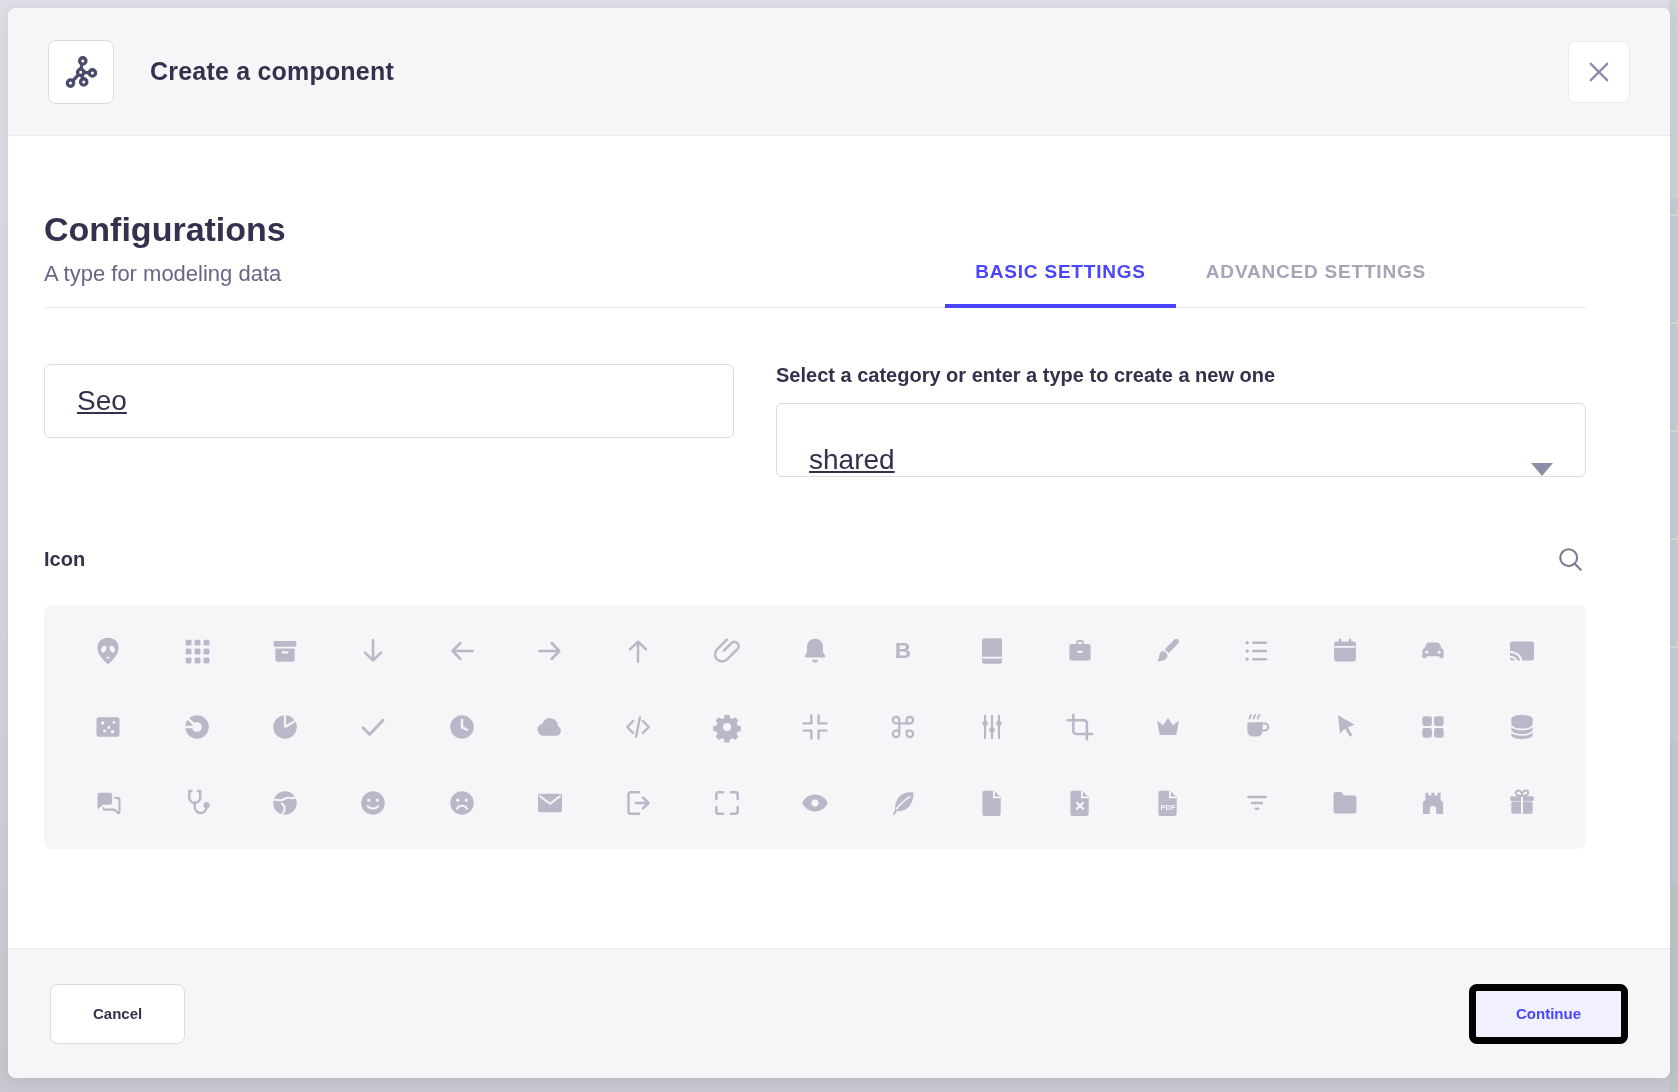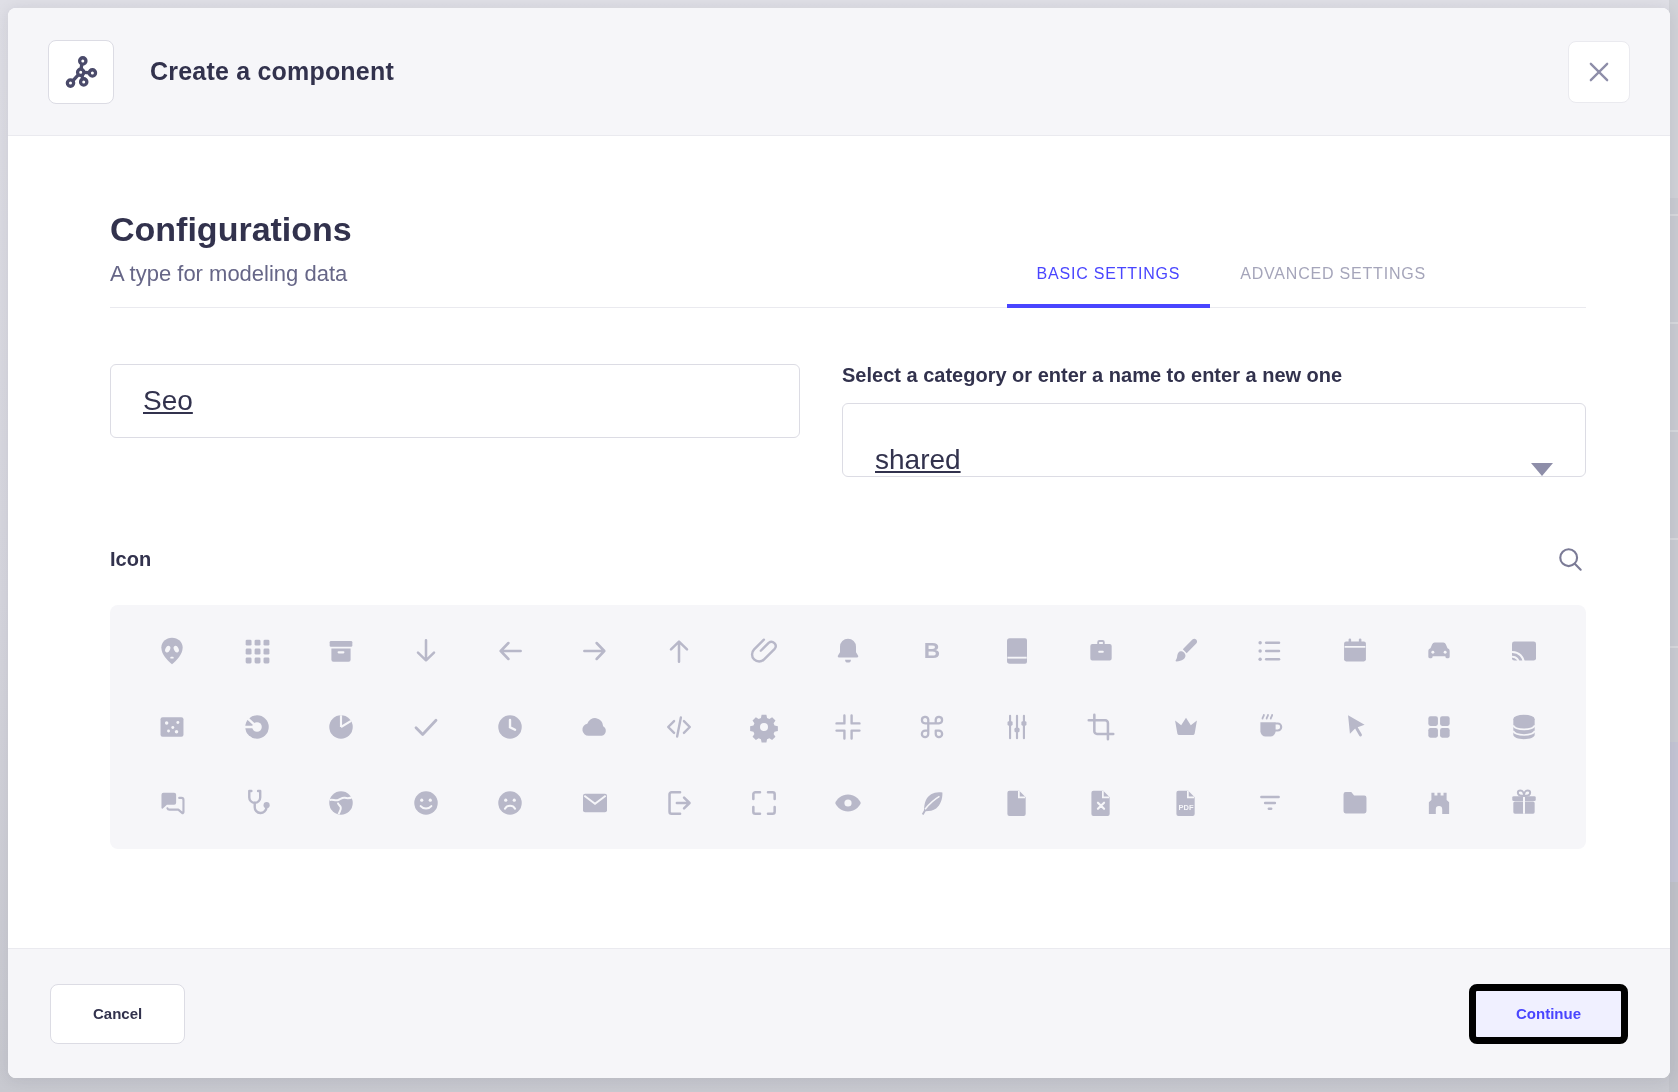--- a/index.html
+++ b/index.html
@@ -23,30 +23,30 @@
   .modal-header { height:128px; flex:0 0 128px; background:#f6f6f9; border-bottom:1px solid #eaeaef;
                   display:flex; align-items:center; padding:0 40px; }
   .badge { width:66px; height:64px; background:#fff; border:1px solid #dcdce4; border-radius:8px;
            display:flex; align-items:center; justify-content:center; color:#4a4a6a; }
   .modal-title { margin-left:36px; font-size:25px; font-weight:700; color:#32324d; letter-spacing:.2px; }
   .close-btn { margin-left:auto; width:62px; height:62px; background:#fff; border:1px solid #eaeaef;
                border-radius:8px; display:flex; align-items:center; justify-content:center;
                color:#8e8ea9; cursor:pointer; }
 
   
-  .modal-body { flex:1; background:#fff; padding:0 84px 0 102px; }
+  .modal-body { flex:1; background:#fff; padding:0 84px 0 36px; }
 
   .heading-row { display:flex; justify-content:space-between; align-items:flex-end;
                  margin-top:74px; border-bottom:1px solid #eaeaef; }
   .heading-left { padding-bottom:20px; }
   .section-title { font-size:34px; font-weight:700; color:#32324d; }
   .section-subtitle { margin-top:12px; font-size:22px; color:#666687; }
 
   .tabs { display:flex; margin-right:130px; }
-  .tab { position:relative; padding:0 30px 24px; font-size:16px; font-weight:400;
+  .tab { position:relative; padding:0 30px 24px; font-size:19px; font-weight:700;
          letter-spacing:.8px; color:#a5a5ba; background:none; border:none; cursor:pointer;
          font-family:inherit; }
   .tab.active { color:#4945ff; }
   .tab.active::after { content:""; position:absolute; left:0; right:0; bottom:-1px; height:4px;
                        background:#4945ff; }
 
   
   .fields-row { display:flex; gap:42px; margin-top:56px; }
   .field { display:flex; flex-direction:column; }
   .field-display { width:690px; }
@@ -122,21 +122,21 @@
           <button class="tab active">BASIC SETTINGS</button>
           <button class="tab">ADVANCED SETTINGS</button>
         </div>
       </div>
 
       <div class="fields-row">
         <div class="field field-display">
           <input class="control" type="text" value="Seo" style="">
         </div>
         <div class="field field-category">
-          <label class="field-label">Select a category or enter a name to enter a new one</label>
+          <label class="field-label">Select a category or enter a type to create a new one</label>
           <div class="control select-control">
             <span>shared</span>
             <span class="caret"></span>
           </div>
         </div>
       </div>
 
       <div class="icon-head">
         <div class="icon-label">Icon</div>
         <button class="search-btn">

